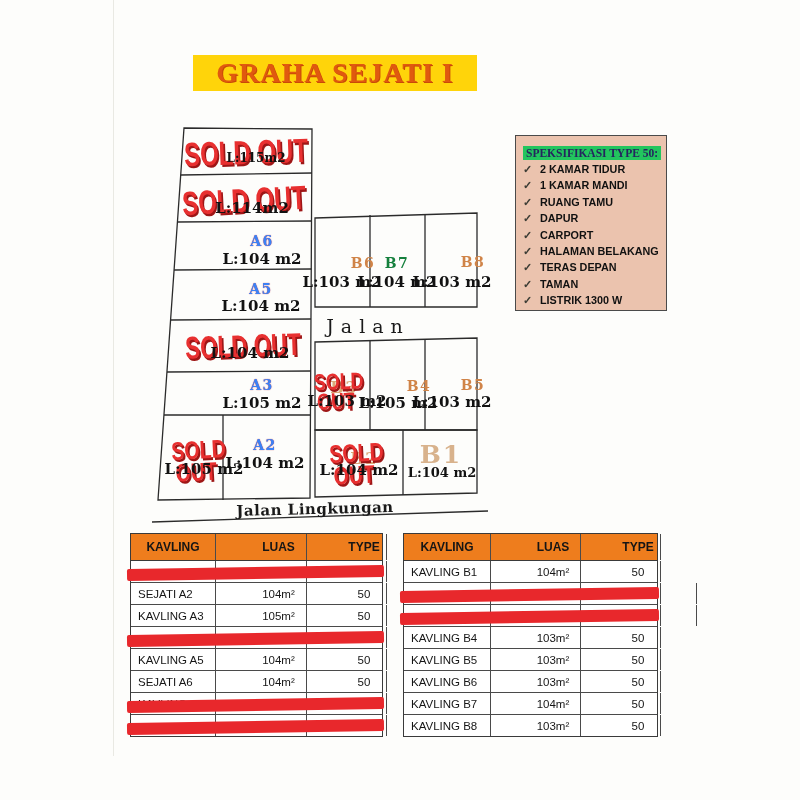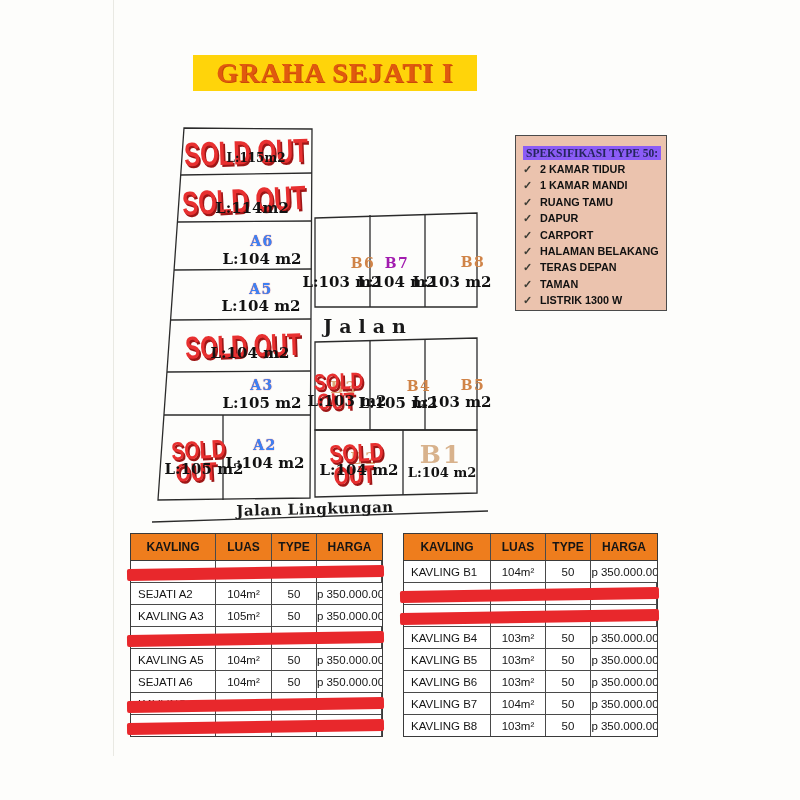--- a/index.html
+++ b/index.html
@@ -14,49 +14,49 @@
     letter-spacing:1px;text-shadow:1px 1px 0 #c94a06;white-space:nowrap;}
   .subtitle{position:absolute;left:195px;top:94px;width:300px;font-weight:bold;font-size:13.5px;color:#141414;}
 
   
   .map{position:absolute;left:140px;top:120px;width:370px;height:412px;}
   .map svg{position:absolute;left:0;top:0;}
   .mlabel{position:absolute;transform:translate(-50%,-50%);white-space:nowrap;}
   .plot-id{font-family:"DejaVu Serif",serif;font-weight:bold;font-size:14px;letter-spacing:1.5px;z-index:2;}
   .c-apink{color:#3b82f6;text-shadow:0 0 1px #b23;}
   .c-borange{color:#d08448;margin-left:21px;}
-  .c-bred{color:#a21caf;}
+  .c-bred{color:#15803d;}
   .c-btan{color:#d8b28c;font-size:25px;letter-spacing:2px;}
   .c-faint{color:#d69a62;opacity:.85;font-size:16px;z-index:3;}
   .area{font-family:"DejaVu Serif",serif;font-weight:bold;font-size:15px;color:#121212;z-index:6;}
   .area.small{font-size:12px;}
-  .road{font-family:"DejaVu Serif",serif;font-weight:bold;font-size:19px;color:#1a1a1a;letter-spacing:7px;z-index:2;text-align:right;}
+  .road{font-family:"DejaVu Serif",serif;font-weight:normal;font-size:19px;color:#1a1a1a;letter-spacing:7px;z-index:2;text-align:right;}
   .road2{font-family:"DejaVu Serif",serif;font-weight:bold;font-size:15px;color:#1a1a1a;letter-spacing:0.5px;z-index:2;}
   .stamp{font-family:"Liberation Sans",sans-serif;font-weight:800;color:#e83030;z-index:4;
     text-shadow:2px 2px 0 #9e1616;line-height:.88;text-align:center;}
   .stamp.one{font-size:30px;}
   .stamp.one.mid{font-size:28px;}
   .stamp.two{font-size:23px;}
   .stamp span{display:block;}
   .stamp .w2{margin-left:-8px;}
 
   
   .spec{position:absolute;left:515px;top:135px;width:152px;height:176px;background:#ebc3ae;
     border:1.6px solid #4a4a4a;box-sizing:border-box;padding:7px 6px 4px 7px;}
-  .spec-title{display:inline-block;background:#8b5cf6;color:#25255e;font-family:"Liberation Serif",serif;
+  .spec-title{display:inline-block;background:#22c55e;color:#25255e;font-family:"Liberation Serif",serif;
     font-weight:bold;font-size:11.5px;padding:1px 3px;margin-bottom:3px;white-space:nowrap;}
   .spec-item{display:flex;align-items:baseline;height:16.4px;}
   .spec-check{width:17px;color:#3d3d35;font-size:11px;font-weight:bold;}
   .spec-label{font-weight:bold;font-size:10.8px;color:#111;white-space:nowrap;}
 
   
   .ptable{position:absolute;border:1.6px solid #3a3a3a;background:#fff;box-sizing:border-box;}
   .ptable-left{left:130px;top:533px;width:253px;}
   .ptable-right{left:403px;top:533px;width:255px;}
-  .trow{display:grid;position:relative;border-bottom:1px solid #4a4a4a;}
+  .trow{display:grid;position:relative;border-bottom:1px solid #4a4a4a;gap:35px;}
   .trow:last-child{border-bottom:none;}
   .ptable-left .trow{grid-template-columns:85px 56px 45px 1fr;height:21px;}
   .ptable-right .trow{grid-template-columns:87px 55px 45px 1fr;height:21px;}
   .trow.head{height:26px;background:#ee7d1d;border-bottom:1.4px solid #3a3a3a;}
   .tcell{border-right:1px solid #4a4a4a;display:flex;align-items:center;justify-content:center;
     font-size:11.5px;color:#151515;overflow:hidden;white-space:nowrap;}
   .tcell:last-child{border-right:none;}
   .tcell.kav{justify-content:flex-start;padding-left:7px;}
   .head .tcell{font-weight:bold;font-size:12px;justify-content:center;padding-left:0;}
   .redbar{position:absolute;left:-4px;right:-2px;top:6px;height:12px;background:#e8282c;

